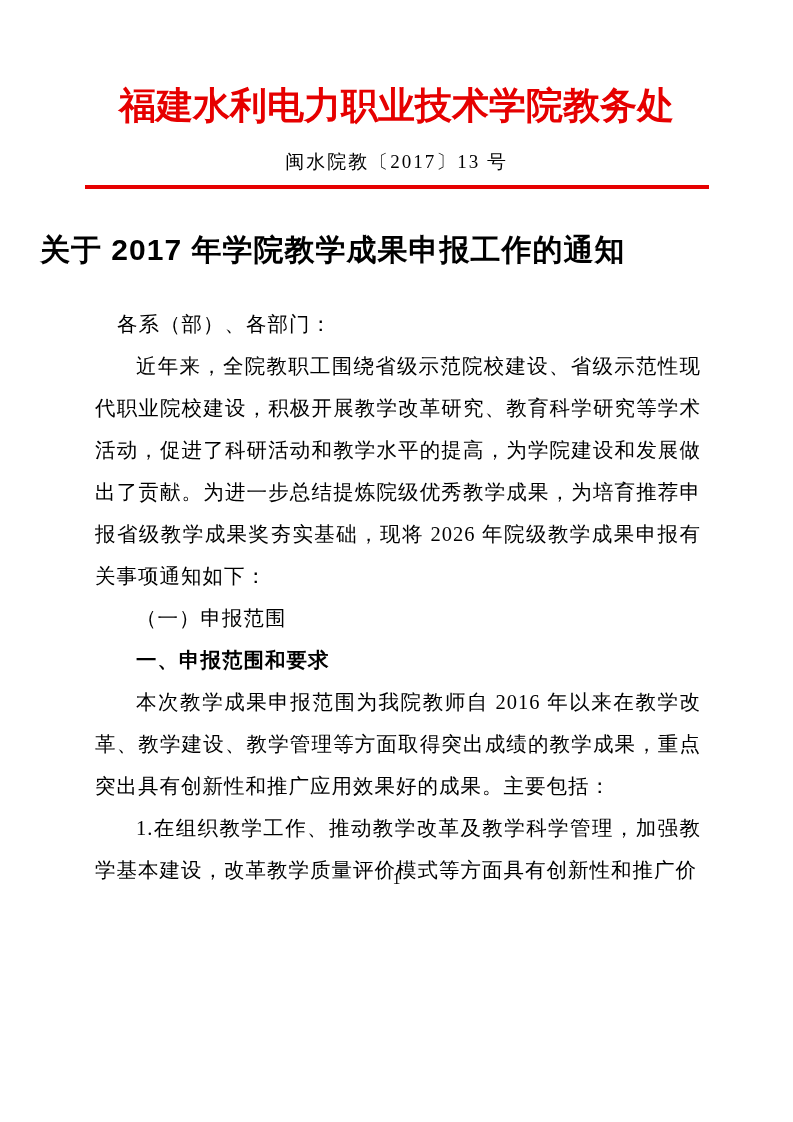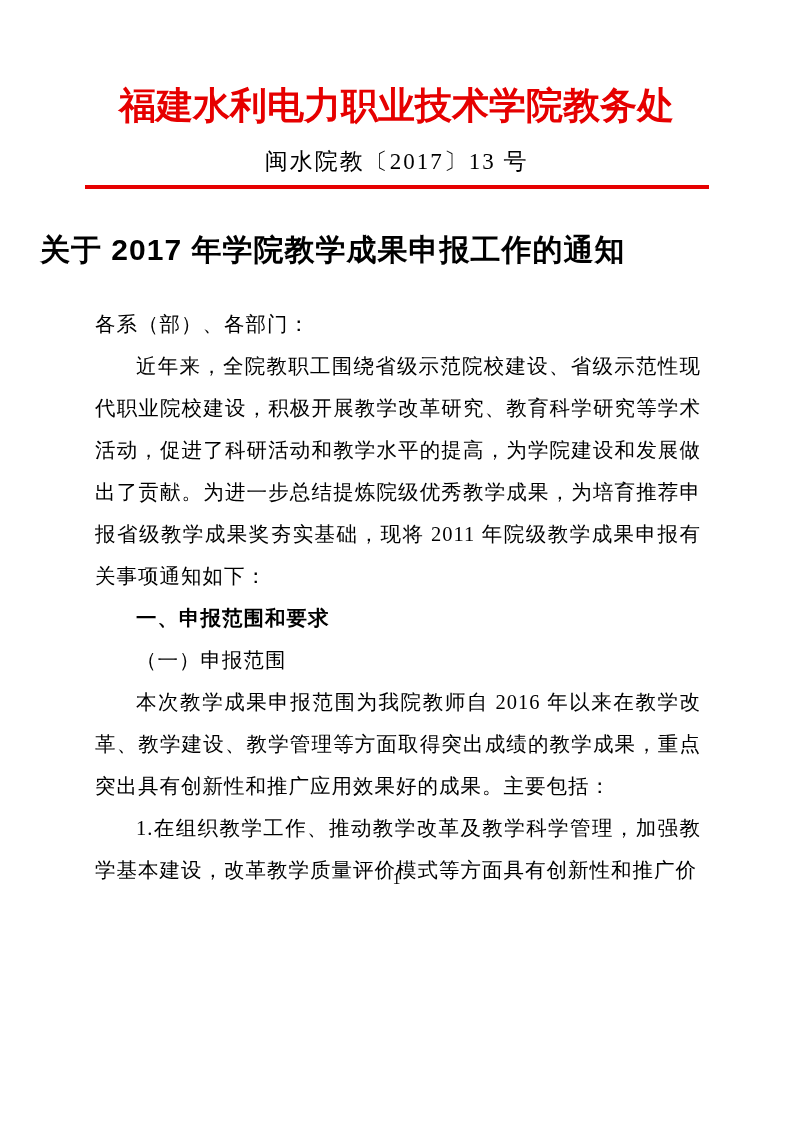--- a/index.html
+++ b/index.html
@@ -24,21 +24,21 @@
     margin: 84px 0 0 0;
     font-size: 37px;
     line-height: 44px;
     font-weight: bold;
     color: #e60000;
     letter-spacing: 0px;
     font-family: "Liberation Serif", "DejaVu Serif", serif;
   }
   .doc-number {
     margin-top: 22px;
-    font-size: 23px;
+    font-size: 19px;
     line-height: 24px;
     letter-spacing: 2px;
     color: #000000;
   }
   .red-rule {
     margin: 11px auto 0 auto;
     width: 624px;
     height: 4px;
     background: #e60000;
   }
@@ -57,20 +57,21 @@
     line-height: 42px;
     letter-spacing: 1px;
     text-align: justify;
   }
   .para {
     margin: 0;
     text-indent: 2em;
   }
   .no-indent {
     text-indent: 0;
+    margin-left: 22px;
   }
   .section-heading {
     font-weight: bold;
     font-family: "Liberation Sans", "DejaVu Sans", sans-serif;
     letter-spacing: 1px;
   }
   .page-number {
     position: absolute;
     bottom: 60px;
     left: 0;
@@ -88,22 +89,22 @@
   <div class="letterhead">
     <h1 class="org-title">福建水利电力职业技术学院教务处</h1>
     <div class="doc-number">闽水院教〔2017〕13 号</div>
     <div class="red-rule"></div>
   </div>
 
   <h2 class="doc-title">关于 2017 年学院教学成果申报工作的通知</h2>
 
   <div class="body-text">
     <p class="para no-indent">各系（部）、各部门：</p>
-    <p class="para">近年来，全院教职工围绕省级示范院校建设、省级示范性现代职业院校建设，积极开展教学改革研究、教育科学研究等学术活动，促进了科研活动和教学水平的提高，为学院建设和发展做出了贡献。为进一步总结提炼院级优秀教学成果，为培育推荐申报省级教学成果奖夯实基础，现将 2011 年院级教学成果申报有关事项通知如下：</p>
+    <p class="para">近年来，全院教职工围绕省级示范院校建设、省级示范性现代职业院校建设，积极开展教学改革研究、教育科学研究等学术活动，促进了科研活动和教学水平的提高，为学院建设和发展做出了贡献。为进一步总结提炼院级优秀教学成果，为培育推荐申报省级教学成果奖夯实基础，现将 2026 年院级教学成果申报有关事项通知如下：</p>
+    <p class="para">（一）申报范围</p>
     <p class="para section-heading">一、申报范围和要求</p>
-    <p class="para">（一）申报范围</p>
     <p class="para">本次教学成果申报范围为我院教师自 2016 年以来在教学改革、教学建设、教学管理等方面取得突出成绩的教学成果，重点突出具有创新性和推广应用效果好的成果。主要包括：</p>
     <p class="para">1.在组织教学工作、推动教学改革及教学科学管理，加强教学基本建设，改革教学质量评价模式等方面具有创新性和推广价</p>
   </div>
 
   <div class="page-number">1</div>
 
 </div>
 
 </body></html>

